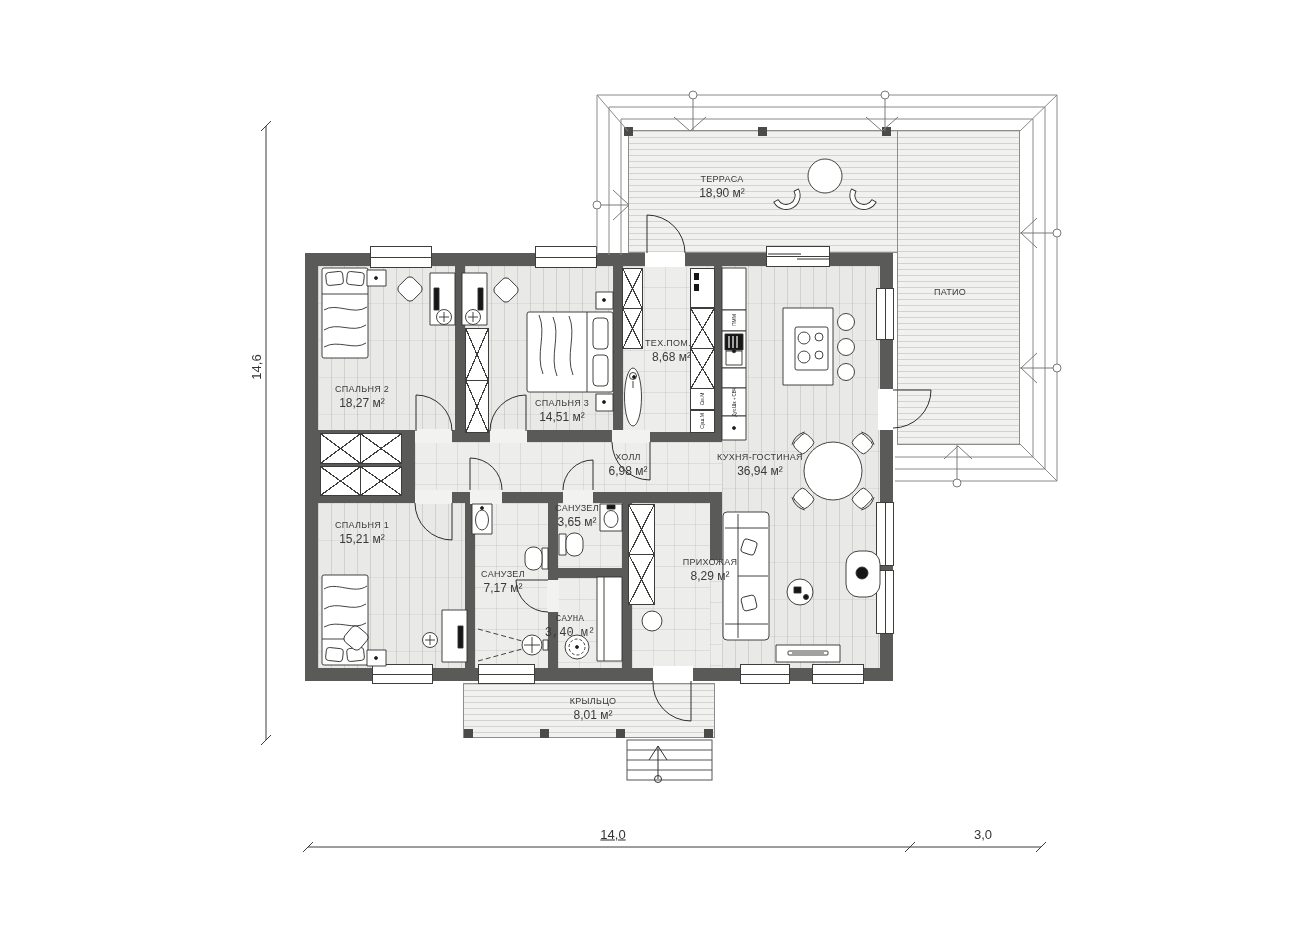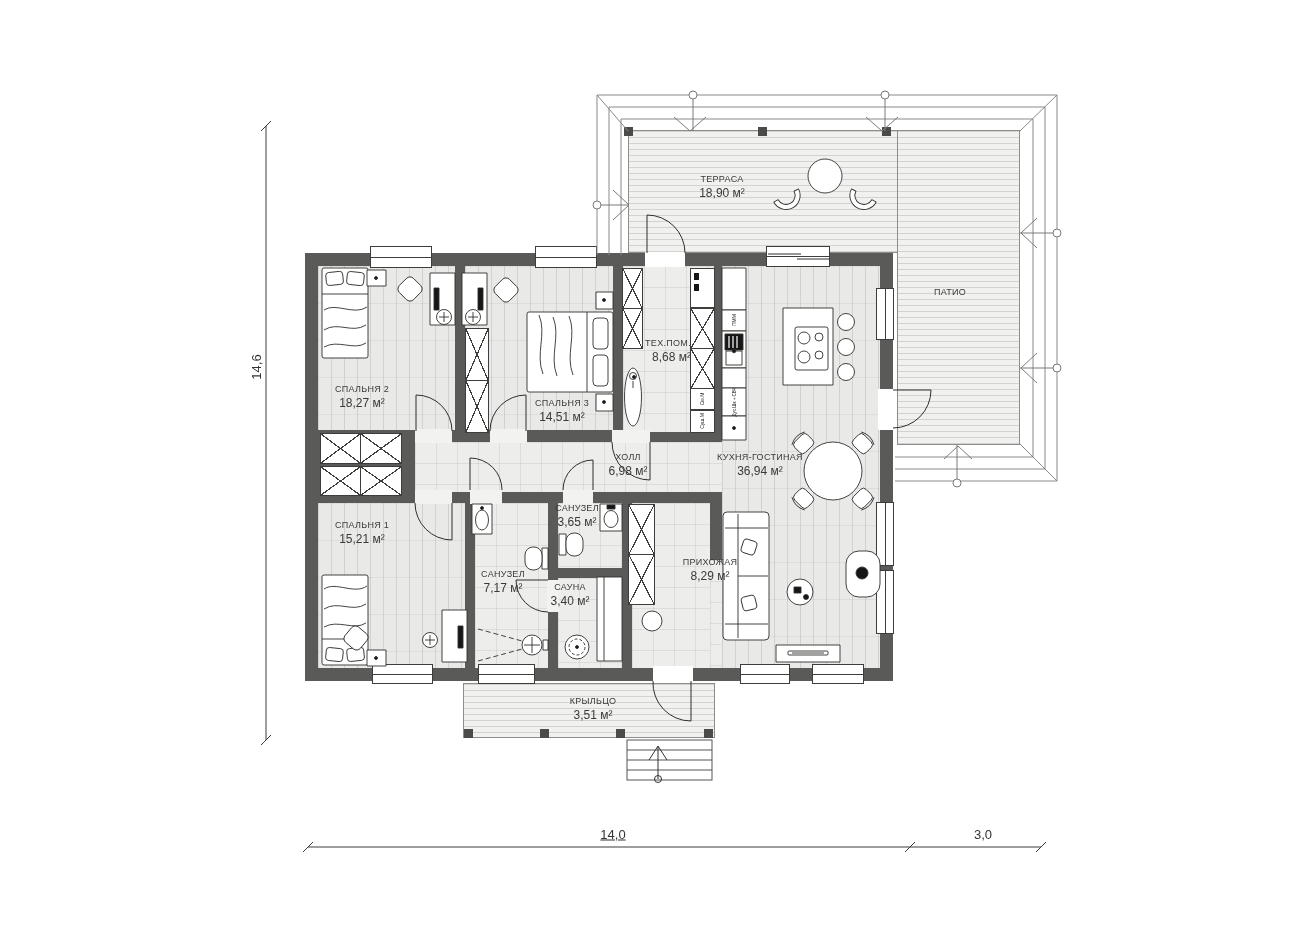--- a/index.html
+++ b/index.html
@@ -363,31 +363,31 @@
     <div class="ar">15,21 м²</div>
   </div>
   <div class="rlabel" style="left:503px;top:583px;">
     <div class="nm">САНУЗЕЛ</div>
     <div class="ar">7,17 м²</div>
   </div>
   <div class="rlabel" style="left:577px;top:517px;">
     <div class="nm">САНУЗЕЛ</div>
     <div class="ar">3,65 м²</div>
   </div>
-  <div class="rlabel" style="left:570px;top:596px;">
+  <div class="rlabel" style="left:570px;top:628px;font-family:Liberation Mono, monospace;">
     <div class="nm">САУНА</div>
     <div class="ar">3,40 м²</div>
   </div>
   <div class="rlabel" style="left:682px;top:571px;margin-left:28px;">
     <div class="nm">ПРИХОЖАЯ</div>
     <div class="ar">8,29 м²</div>
   </div>
   <div class="rlabel" style="left:593px;top:710px;">
     <div class="nm">КРЫЛЬЦО</div>
-    <div class="ar">3,51 м²</div>
+    <div class="ar">8,01 м²</div>
   </div>
 
   <div class="tinylabel" style="left:734px;top:320px;">ПММ</div>
   <div class="tinylabel" style="left:734px;top:402px;font-size:4.5px;">Дух.Шк + СВЧ</div>
   <div class="tinylabel" style="left:702px;top:399px;">См.М</div>
   <div class="tinylabel" style="left:702px;top:421px;">Суш.М</div>
 
   <div class="dim vert" style="left:256px;top:367px;">14,6</div>
   <div class="dim" style="left:613px;top:834px;text-decoration:underline;">14,0</div>
   <div class="dim" style="left:983px;top:834px;">3,0</div>

